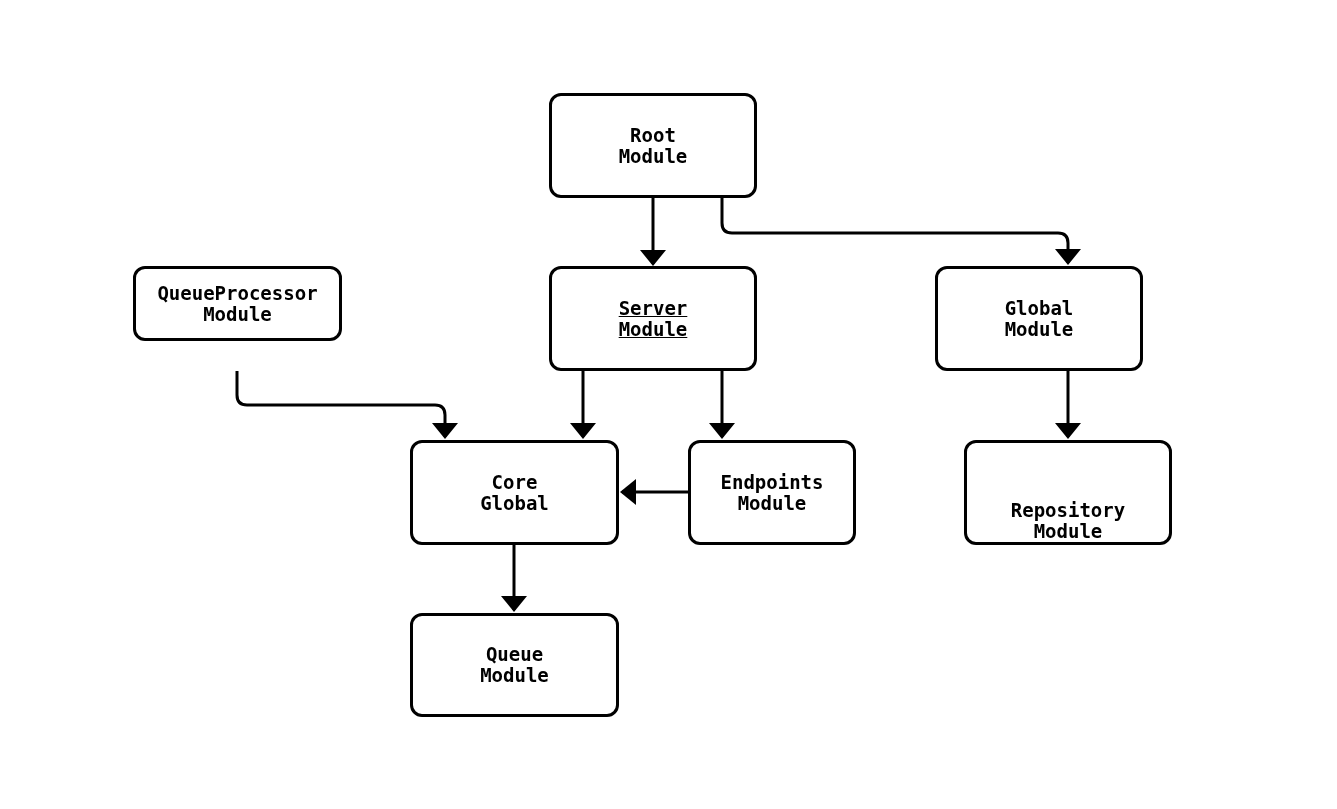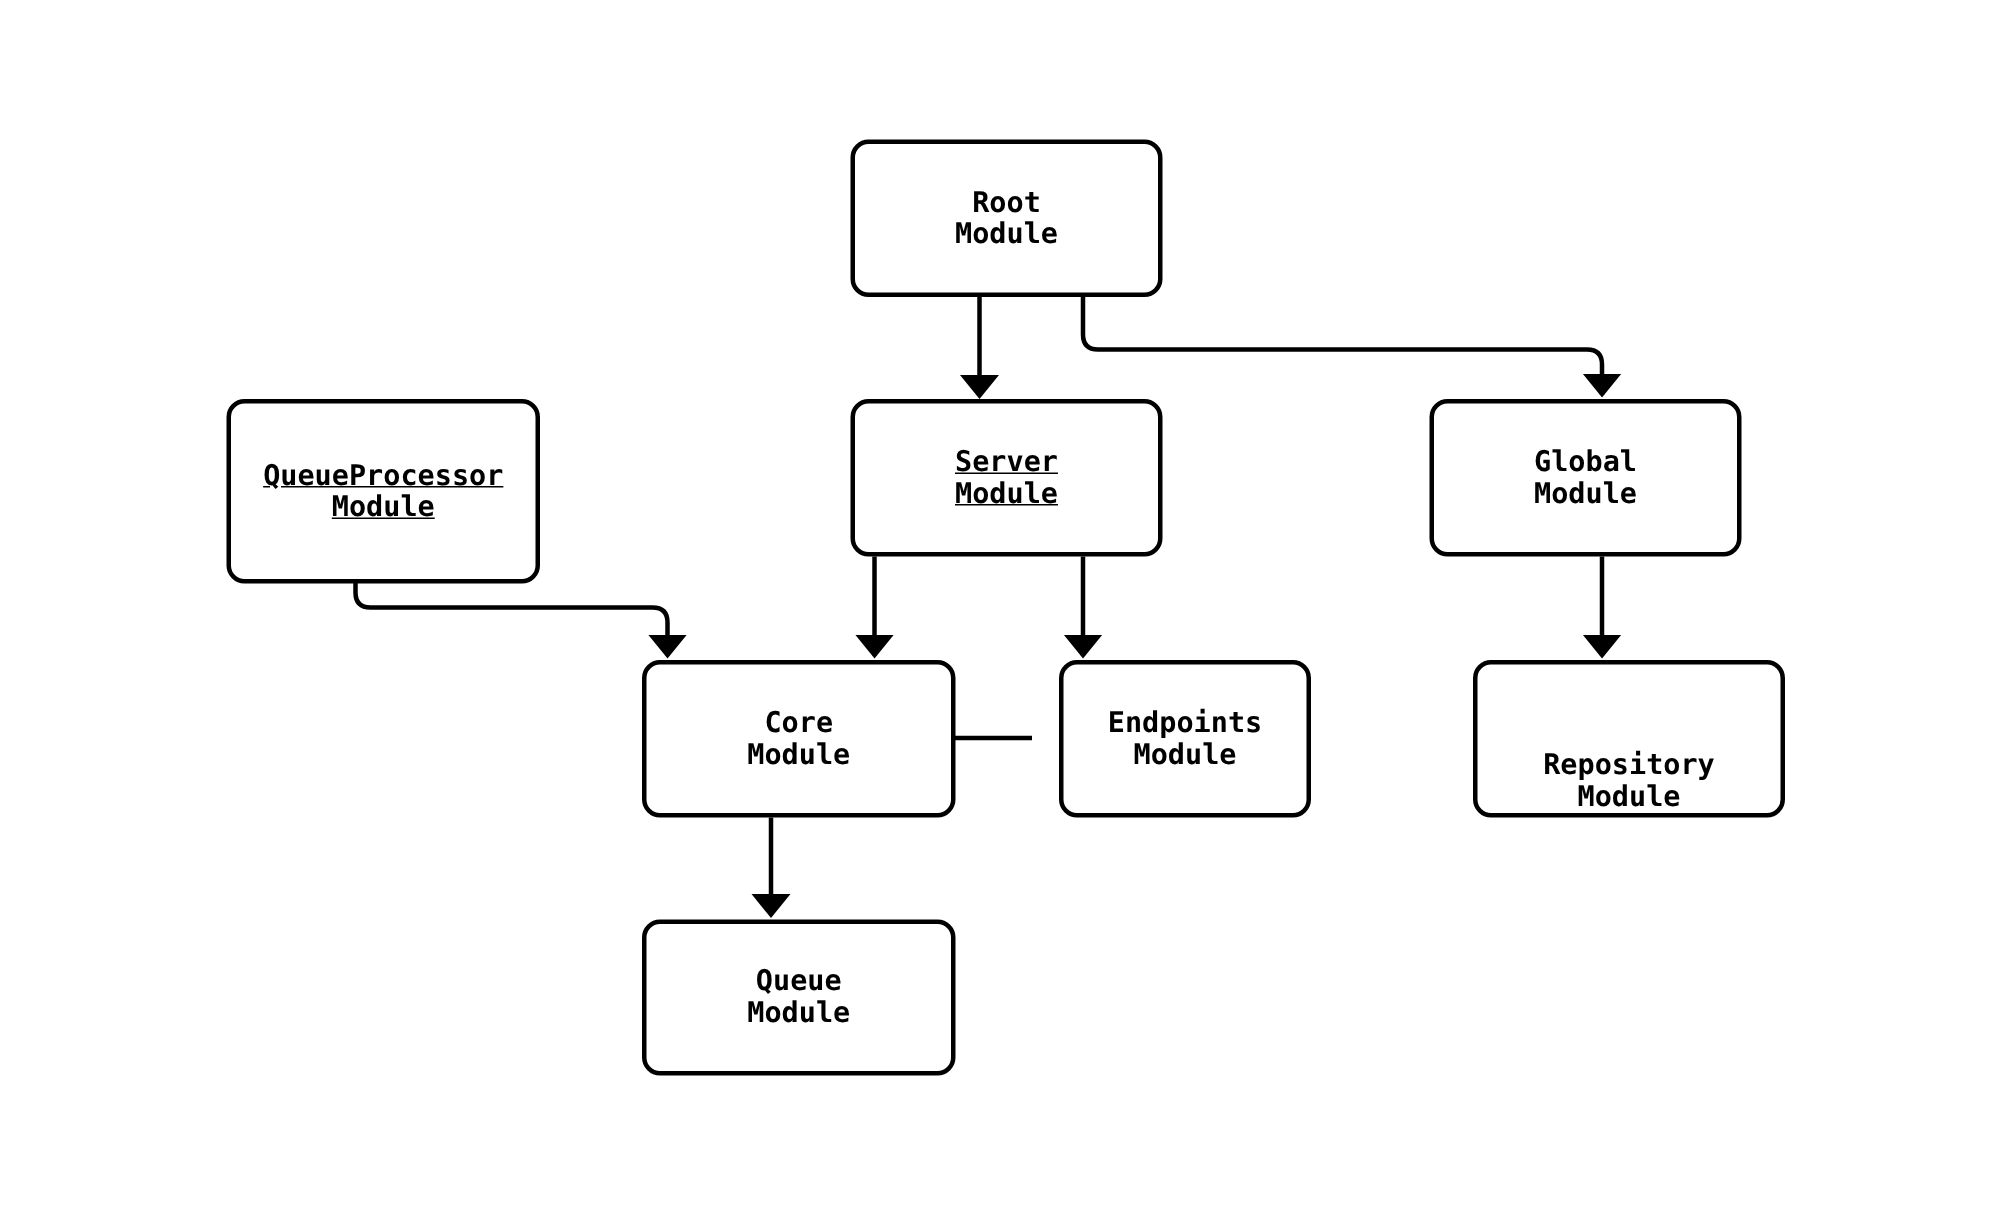--- a/index.html
+++ b/index.html
@@ -37,21 +37,20 @@
   .node {
     position: absolute;
     box-sizing: border-box;
     background: var(--nodefill, #ffffff);
     border: 3px solid var(--line, #000000);
     border-radius: 12px;
     display: flex;
     align-items: center;
     justify-content: center;
     text-align: center;
-    margin-left: 18px;
   }
   .node-label {
     white-space: pre-line;
     font-family: "DejaVu Sans Mono", monospace;
     font-weight: bold;
     font-size: 19px;
     line-height: 21px;
     color: var(--text, #000000);
   }
 </style>
@@ -72,35 +71,35 @@
       <path class="edge" d="M722,371 L722,437" marker-end="url(#arrowhead)"></path>
       <path class="edge" d="M688,492 L622,492" marker-end="url(#arrowhead)"></path>
       <path class="edge" d="M1068,371 L1068,437" marker-end="url(#arrowhead)"></path>
       <path class="edge" d="M514,545 L514,610" marker-end="url(#arrowhead)"></path>
     </svg>
   <div id="node-layer">
       <div class="node" style="left: 549px; top: 93px; width: 208px; height: 105px;">
         <span class="node-label">Root
 Module</span>
       </div>
-      <div class="node" style="left: 133px; top: 266px; width: 209px; height: 123px; text-decoration: underline;">
+      <div class="node" style="left: 133px; top: 266px; width: 209px; height: 75px;">
         <span class="node-label">QueueProcessor
 Module</span>
       </div>
       <div class="node" style="left: 549px; top: 266px; width: 208px; height: 105px; text-decoration: underline;">
         <span class="node-label">Server
 Module</span>
       </div>
       <div class="node" style="left: 935px; top: 266px; width: 208px; height: 105px;">
         <span class="node-label">Global
 Module</span>
       </div>
       <div class="node" style="left: 410px; top: 440px; width: 209px; height: 105px;">
         <span class="node-label">Core
-Module</span>
+Global</span>
       </div>
       <div class="node" style="left: 688px; top: 440px; width: 168px; height: 105px;">
         <span class="node-label">Endpoints
 Module</span>
       </div>
       <div class="node" style="left: 964px; top: 440px; width: 208px; height: 105px; align-items: flex-end;">
         <span class="node-label">Repository
 Module</span>
       </div>
       <div class="node" style="left: 410px; top: 613px; width: 209px; height: 104px;">

